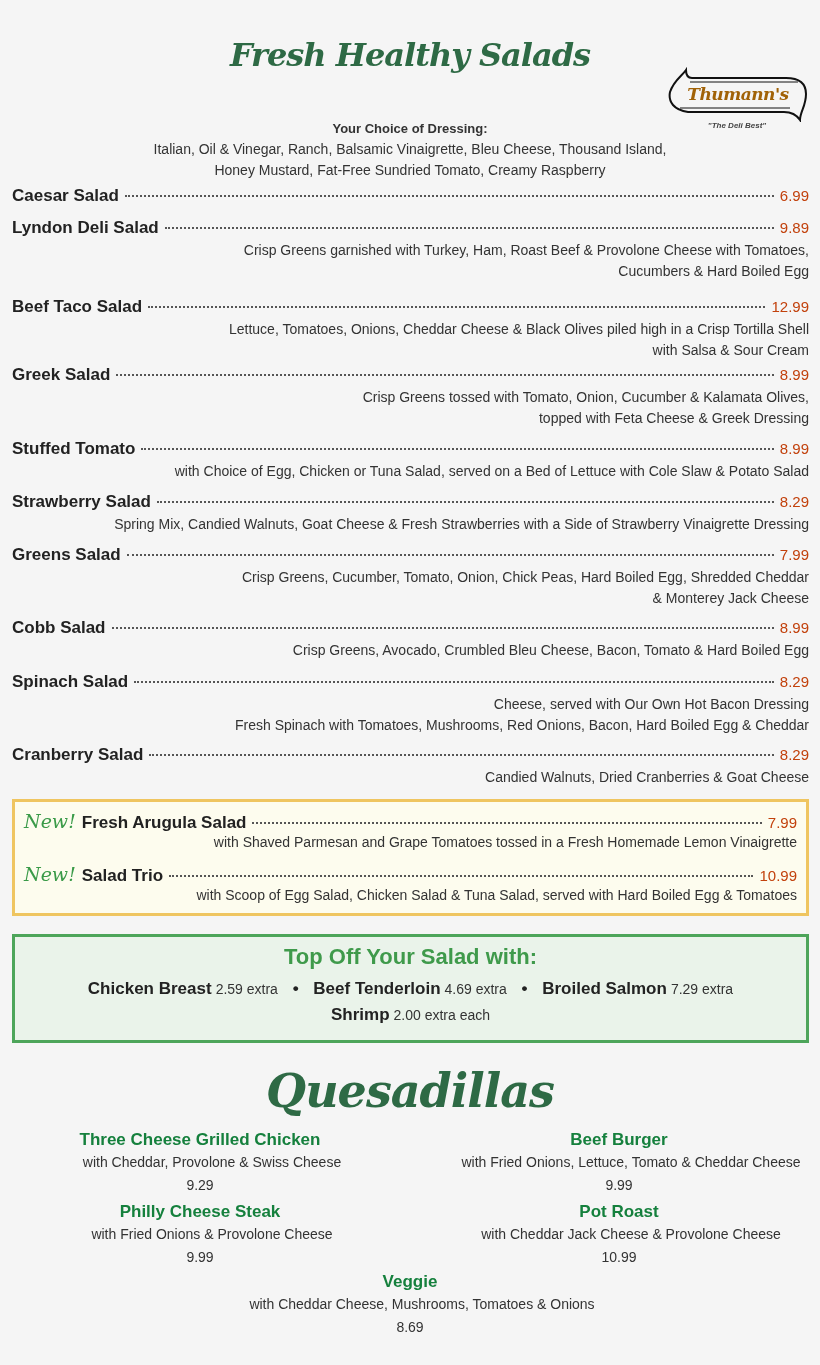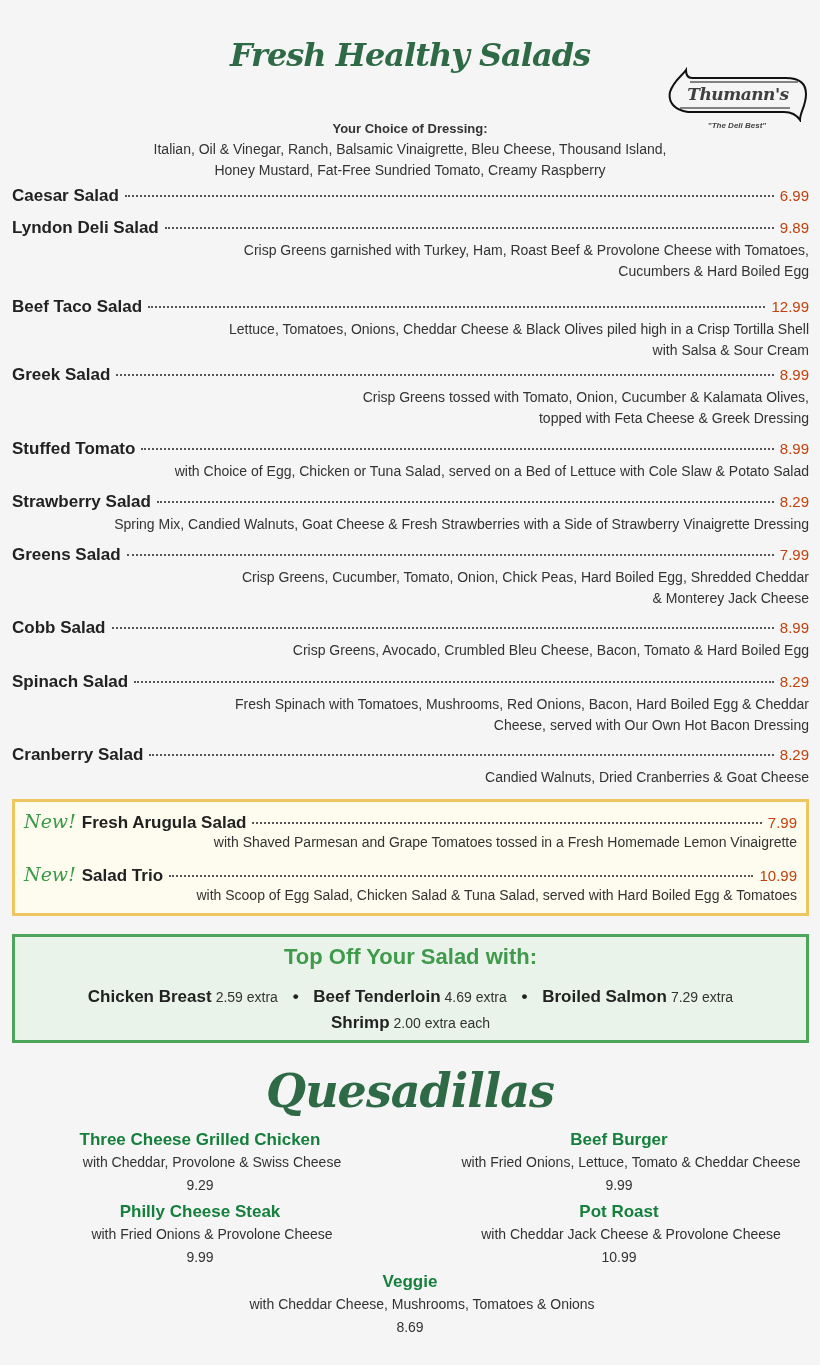--- a/index.html
+++ b/index.html
@@ -11,21 +11,21 @@
     font-style: italic;
     font-weight: bold;
     color: #2e6a45;
     letter-spacing: -1px;
   }
   #main-title { position: absolute; top: 36px; left: 0; width: 820px; text-align: center; font-size: 32px; }
 
   #logo { position: absolute; left: 666px; top: 66px; width: 142px; height: 70px; }
   #logo svg { position: absolute; left: 0; top: 0; }
   #logo .logo-word { position: absolute; left: 8px; top: 18px; width: 128px; text-align: center;
-    font-family: "DejaVu Serif", serif; font-style: italic; font-weight: bold; font-size: 17px; color: #404040; letter-spacing: -0.5px; }
+    font-family: "DejaVu Serif", serif; font-style: italic; font-weight: bold; font-size: 17px; color: #a16207; letter-spacing: -0.5px; }
   #logo .logo-tag { position: absolute; left: 0; top: 55px; width: 142px; text-align: center; font-size: 8px;
     font-style: italic; font-weight: bold; color: #444; }
 
   #dressing { position: absolute; top: 118px; left: 0; width: 820px; text-align: center; font-size: 14px; line-height: 21px; color: #333; }
   #dressing .dh { font-weight: bold; font-size: 13px; }
 
   .item { position: absolute; left: 12px; width: 797px; text-align: right; }
   .item .row { display: flex; align-items: baseline; height: 22px; }
   .item .name { font-weight: bold; font-size: 17px; color: #222; white-space: nowrap; }
   .item .dots { flex: 1; border-bottom: 2px dotted #555; margin: 0 6px; transform: translateY(-4px); }
@@ -33,21 +33,21 @@
   .item .desc { font-size: 14px; line-height: 21px; color: #333; }
 
   #new-box { position: absolute; left: 12px; top: 799px; width: 797px; height: 117px; background: #fdfcee;
     border: 3px solid #efc560; }
   #new-box .item { left: 9px; width: 773px; }
   .new-tag { font-family: "DejaVu Serif", serif; font-style: italic; color: #3a9a48; font-size: 19px; margin-right: 6px; }
 
   #topoff { position: absolute; left: 12px; top: 934px; width: 797px; height: 109px; background: #eaf3ea;
     border: 3px solid #4da55a; text-align: center; }
   #topoff .t-head { margin-top: 7px; font-size: 22px; font-weight: bold; color: #3f9a4b; }
-  #topoff .t-row { font-size: 17px; margin-top: 17px; color: #222; }
+  #topoff .t-row { font-size: 17px; margin-top: 9px; color: #222; }
   #topoff .t-row2 { margin-top: 6px; }
   .t-name { font-weight: bold; }
   .t-price { font-size: 14px; color: #333; margin-left: 4px; }
   .t-sep { margin: 0 10px; font-weight: bold; }
 
   #q-title { position: absolute; top: 1064px; left: 0; width: 820px; text-align: center; font-size: 46px; }
 
   .q-item { position: absolute; text-align: center; width: 400px; }
   .q-item .q-name { font-weight: bold; font-size: 17px; color: #15803d; line-height: 22px; }
   .q-item .q-desc { font-size: 14px; line-height: 23px; color: #333; padding-left: 24px; }
@@ -148,22 +148,22 @@
     </div>
   <div class="desc">Crisp Greens, Avocado, Crumbled Bleu Cheese, Bacon, Tomato &amp; Hard Boiled Egg</div>
 </div>
 
 <div class="item" style="top:672px">
   <div class="row">
       <span class="name">Spinach Salad</span>
       <span class="dots"></span>
       <span class="price">8.29</span>
     </div>
+  <div class="desc">Cheese, served with Our Own Hot Bacon Dressing</div>
   <div class="desc">Fresh Spinach with Tomatoes, Mushrooms, Red Onions, Bacon, Hard Boiled Egg &amp; Cheddar</div>
-  <div class="desc">Cheese, served with Our Own Hot Bacon Dressing</div>
 </div>
 
 <div class="item" style="top:745px">
   <div class="row">
       <span class="name">Cranberry Salad</span>
       <span class="dots"></span>
       <span class="price">8.29</span>
     </div>
   <div class="desc">Candied Walnuts, Dried Cranberries &amp; Goat Cheese</div>
 </div>

